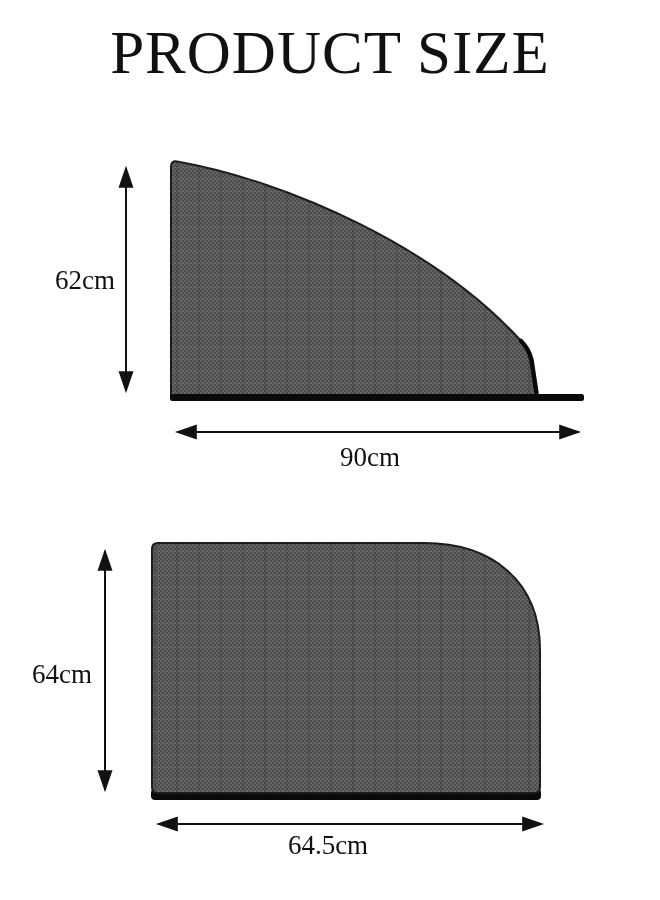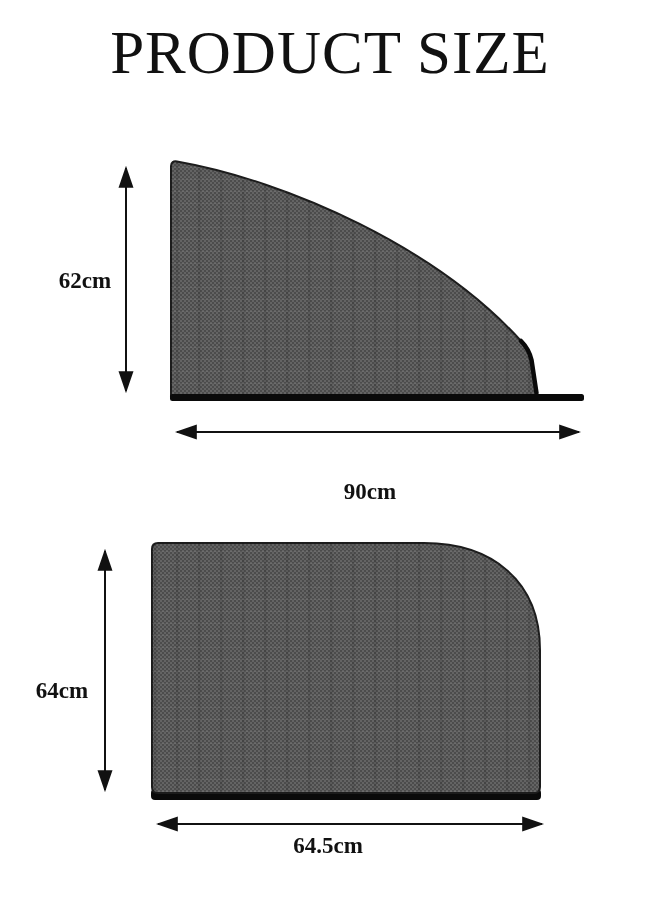--- a/index.html
+++ b/index.html
@@ -36,24 +36,23 @@
   .mesh-dot-dark{fill:var(--mesh-dot-dark);}
   .mesh-shape{fill:url(#mesh);stroke:var(--outline);stroke-width:2;}
   .bands-overlay{fill:url(#bands);stroke:none;}
   .thick-edge{fill:none;stroke:var(--bar);stroke-width:4.5;stroke-linecap:round;}
   .bar{fill:var(--bar);}
   .arrow{stroke:var(--arrow);stroke-width:2;}
   .arrowhead{fill:var(--arrow);}
   .dim-label{
     position:absolute;
     transform:translate(-50%,-50%);
-    font-size:23px;
+    font-size:27px;
     white-space:nowrap;
     line-height:1;
-    font-weight:bold;
   }
 </style>
 </head>
 <body>
 
 <div class="canvas">
 
   <div class="page-title">PRODUCT SIZE</div>
 
   <svg class="diagram" width="660" height="900" viewBox="0 0 660 900" xmlns="http://www.w3.org/2000/svg">
@@ -98,17 +97,17 @@
       <path class="bands-overlay" d="M152,549 Q152,543 158,543 L424,543
                C492,543 540,581 540,650
                L540,787 Q540,793 534,793
                L158,793 Q152,793 152,787 Z"></path>
       <line class="arrow" x1="105" y1="551" x2="105" y2="790" marker-start="url(#ah)" marker-end="url(#ah)"></line>
       <line class="arrow" x1="158" y1="824" x2="542" y2="824" marker-start="url(#ah)" marker-end="url(#ah)"></line>
     </g>
   </svg>
 
   <span class="dim-label" style="left:85px;top:280px;">62cm</span>
-  <span class="dim-label" style="left:370px;top:457px;margin-top:34px;">90cm</span>
-  <span class="dim-label" style="left:62px;top:690px;">64cm</span>
+  <span class="dim-label" style="left:370px;top:457px;">90cm</span>
+  <span class="dim-label" style="left:62px;top:674px;">64cm</span>
   <span class="dim-label" style="left:328px;top:845px;">64.5cm</span>
 
 </div>
 
 </body></html>

